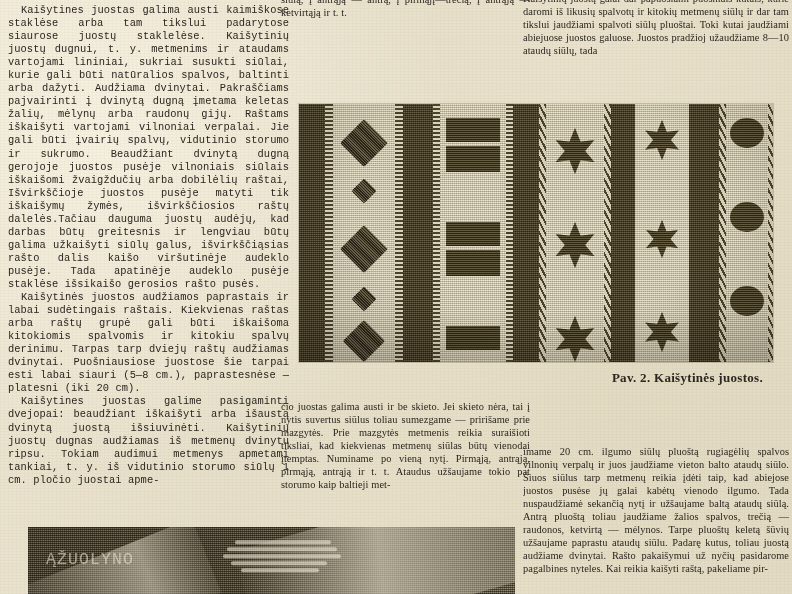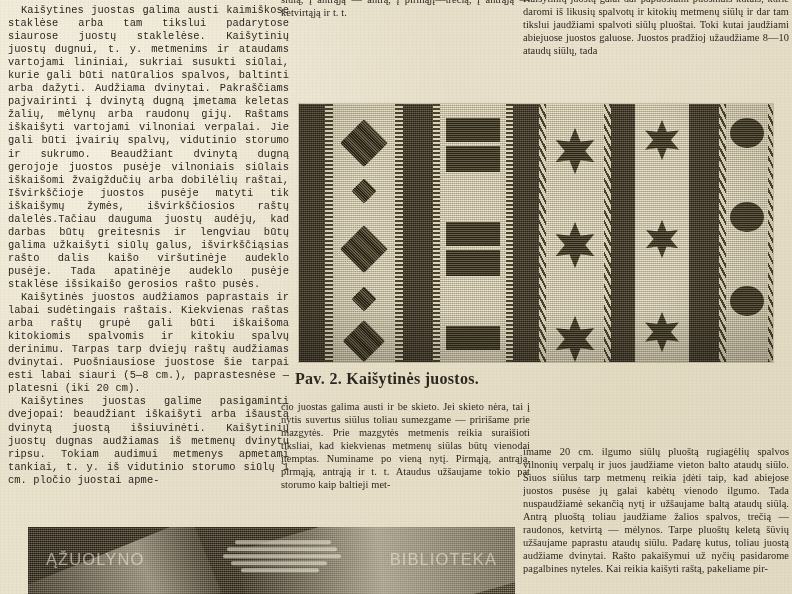--- a/index.html
+++ b/index.html
@@ -106,22 +106,22 @@
     clip-path:polygon(50% 0%,62% 30%,92% 26%,72% 50%,92% 74%,62% 70%,50% 100%,38% 70%,8% 74%,28% 50%,8% 26%,38% 30%);
   }
   #figshade{
     position:absolute;inset:0;pointer-events:none;
     background:
       linear-gradient(180deg, rgba(255,250,235,.16), rgba(0,0,0,0) 18%, rgba(0,0,0,0) 80%, rgba(40,34,22,.14)),
       radial-gradient(ellipse at 50% 40%, rgba(0,0,0,0) 55%, rgba(55,46,30,.18));
     mix-blend-mode:multiply;opacity:.9;
   }
   #figcap{
-    position:absolute;left:295px;top:370px;width:474px;
-    text-align:left;font-size:16px;font-weight:bold;color:#2c2720;
+    position:absolute;left:289px;top:370px;width:474px;
+    text-align:right;font-size:13px;font-weight:bold;color:#2c2720;
     letter-spacing:.3px;
   }
 
   
   #photo2{
     position:absolute;left:28px;top:527px;width:487px;height:67px;
     overflow:hidden;
     background:#574e3d;
   }
   #photo2 .tex{
@@ -149,21 +149,21 @@
   }
   #wmarks i{
     display:block;position:absolute;left:0;right:0;height:4px;
     background:rgba(240,236,220,.8);
     border-radius:3px;
   }
   #wm-text{
     position:absolute;left:0;right:0;top:50%;transform:translateY(-56%);
     display:flex;justify-content:space-between;align-items:center;
     padding:0 18px;box-sizing:border-box;
-    font-family:Liberation Sans, sans-serif;
+    font-family:Liberation Mono, monospace;
     font-size:16.5px;letter-spacing:1.1px;
     color:rgba(236,232,216,.60);
     pointer-events:none;
   }
 </style>
 </head>
 <body>
 
 <div id="page"></div>
 
@@ -249,17 +249,16 @@
   <div class="sweep2"></div>
   <div id="wmarks">
     <i style="top:2px;left:14px;right:10px;"></i>
     <i style="top:9px;left:6px;right:4px;"></i>
     <i style="top:16px;left:2px;right:0;"></i>
     <i style="top:23px;left:10px;right:14px;"></i>
     <i style="top:30px;left:20px;right:22px;"></i>
   </div>
   <div id="wm-text">
     <span>ĄŽUOLYNO</span>
-    <span>BIBLIOTEKA</span>
   </div>
 </div>
 
 <div id="grain"></div>
 
 </body></html>

